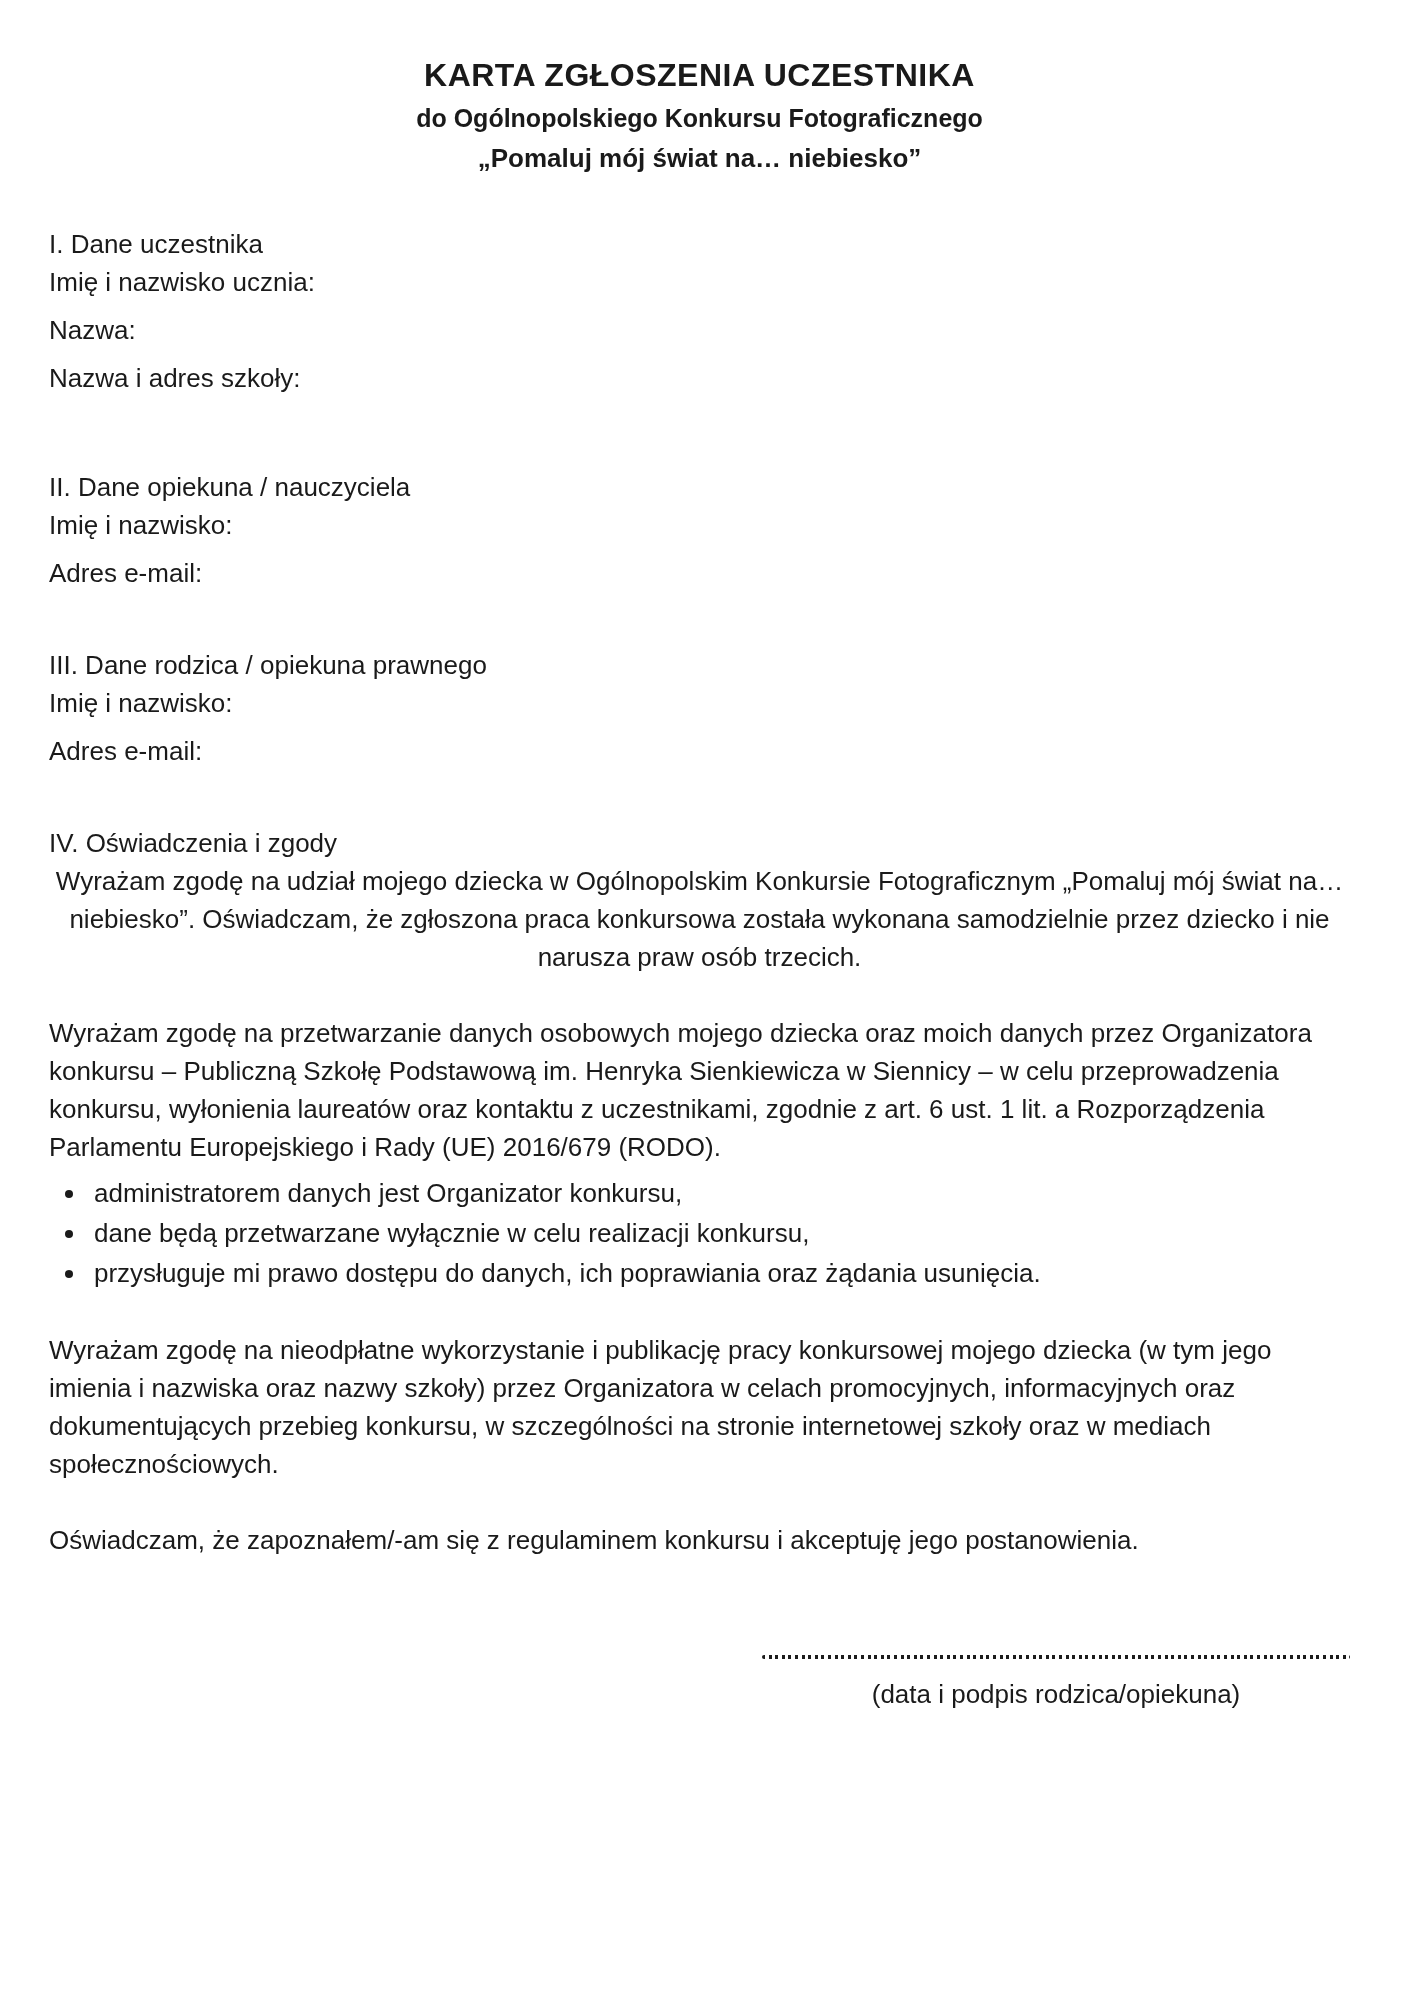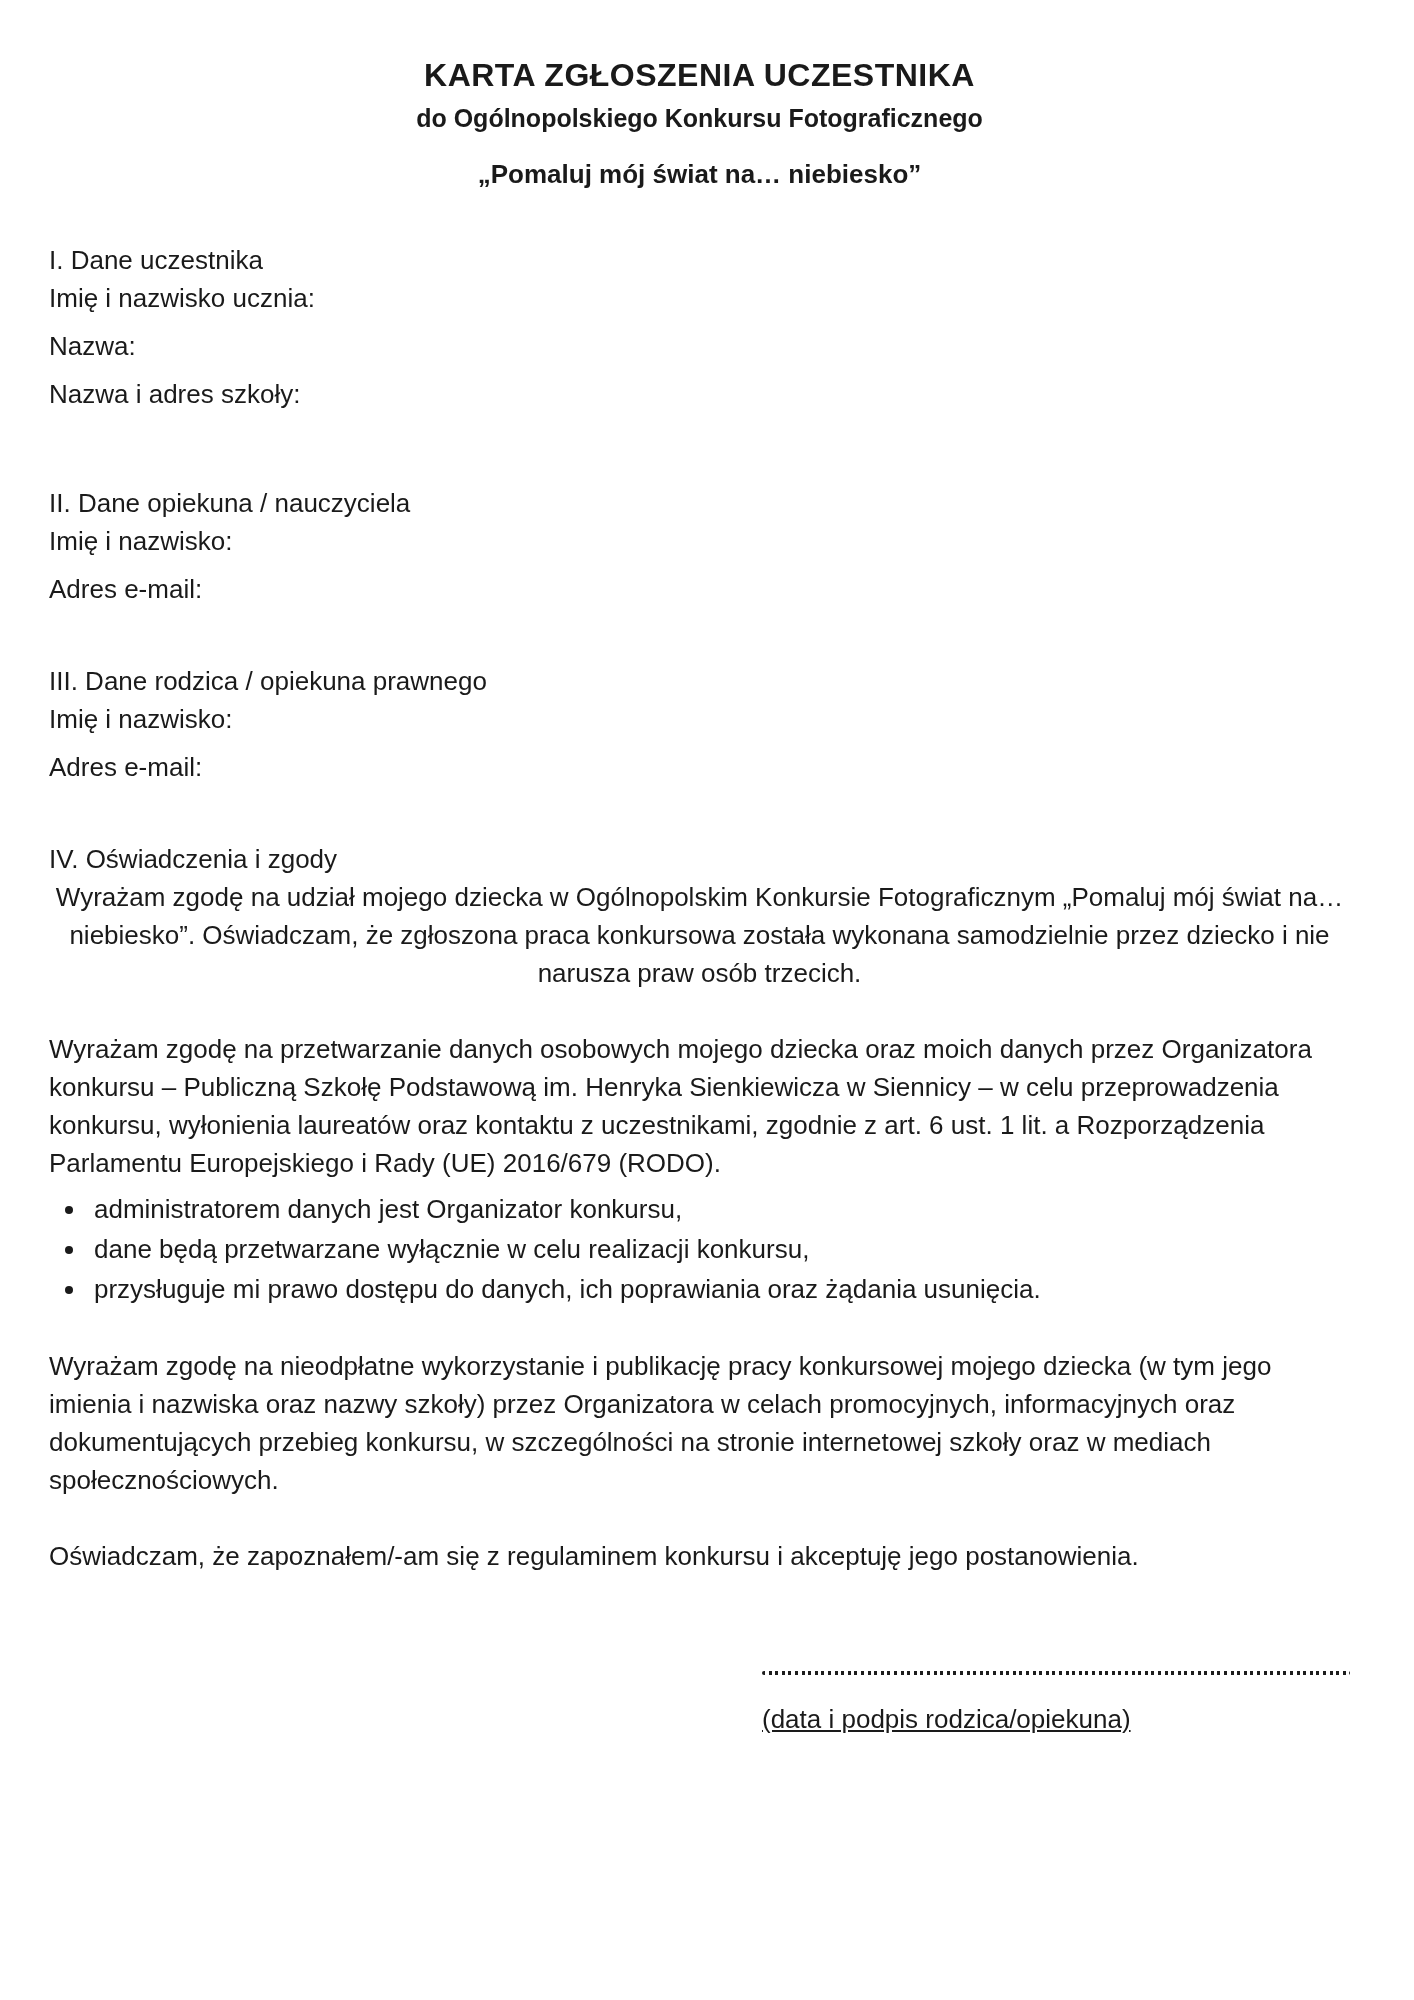--- a/index.html
+++ b/index.html
@@ -28,21 +28,21 @@
   }
   .form-header .subtitle {
     font-size: 25px;
     font-weight: 700;
     margin-top: 9px;
     line-height: 1.2;
   }
   .form-header .quote {
     font-size: 26px;
     font-weight: 700;
-    margin-top: 26px;
+    margin-top: 10px;
     line-height: 1.2;
   }
 
   
   .section { margin-top: 44px; }
   .section.first { margin-top: 50px; }
   .section-heading {
     font-size: 26px;
     line-height: 38px;
     font-weight: 400;
@@ -92,25 +92,24 @@
     margin-left: auto;
     width: 588px;
   }
   .signature-line {
     height: 4px;
     width: 100%;
     background-image: repeating-linear-gradient(
       to right, #1c1c1c 0px, #1c1c1c 3px, transparent 3px, transparent 6.6px);
   }
   .signature-caption {
-    margin-top: 25px;
+    margin-top: 16px;
     font-size: 26px;
     line-height: 38px;
-    text-align: left;
-    text-decoration: underline;
+    text-align: center;
   }
 </style>
 </head>
 <body>
 
 <div class="page">
 
   <header class="form-header">
     <div class="title">KARTA ZGŁOSZENIA UCZESTNIKA</div>
     <div class="subtitle">do Ogólnopolskiego Konkursu Fotograficznego</div>

